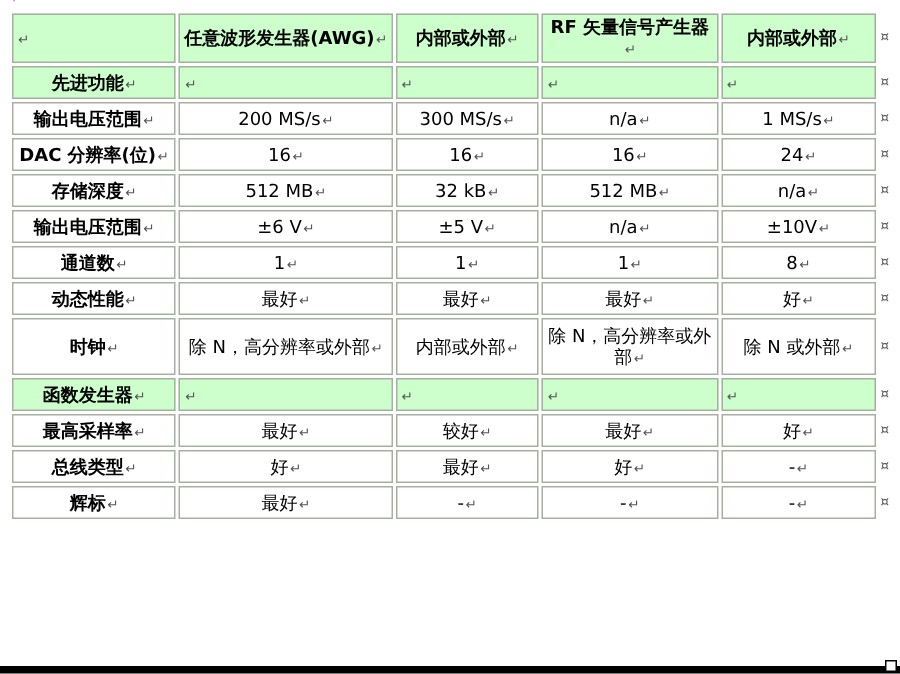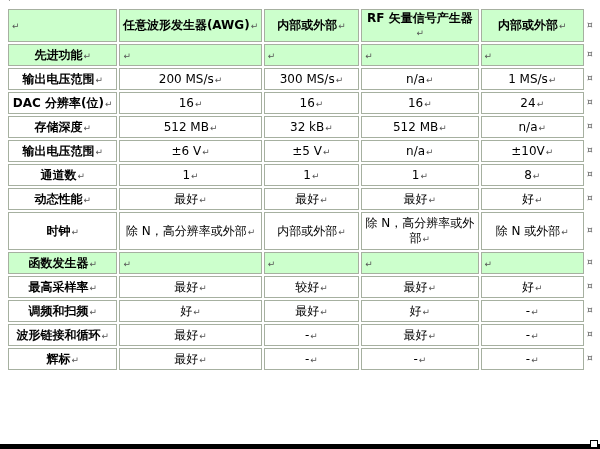--- a/index.html
+++ b/index.html
@@ -144,32 +144,24 @@
         </tr>
         <tr>
           <td class="label"><span>最高采样率</span><span class="ret">↵</span></td>
           <td><span>最好</span><span class="ret">↵</span></td>
           <td><span>较好</span><span class="ret">↵</span></td>
           <td><span>最好</span><span class="ret">↵</span></td>
           <td><span>好</span><span class="ret">↵</span></td>
           <td class="rowend"><span class="ret">¤</span></td>
         </tr>
         <tr>
-          <td class="label"><span>调频和扫频</span><span class="ret">↵</span></td>
+          <td class="label"><span>总线类型</span><span class="ret">↵</span></td>
           <td><span>好</span><span class="ret">↵</span></td>
           <td><span>最好</span><span class="ret">↵</span></td>
           <td><span>好</span><span class="ret">↵</span></td>
-          <td><span>-</span><span class="ret">↵</span></td>
-          <td class="rowend"><span class="ret">¤</span></td>
-        </tr>
-        <tr>
-          <td class="label"><span>波形链接和循环</span><span class="ret">↵</span></td>
-          <td><span>最好</span><span class="ret">↵</span></td>
-          <td><span>-</span><span class="ret">↵</span></td>
-          <td><span>最好</span><span class="ret">↵</span></td>
           <td><span>-</span><span class="ret">↵</span></td>
           <td class="rowend"><span class="ret">¤</span></td>
         </tr>
         <tr>
           <td class="label"><span>辉标</span><span class="ret">↵</span></td>
           <td><span>最好</span><span class="ret">↵</span></td>
           <td><span>-</span><span class="ret">↵</span></td>
           <td><span>-</span><span class="ret">↵</span></td>
           <td><span>-</span><span class="ret">↵</span></td>
           <td class="rowend"><span class="ret">¤</span></td>

